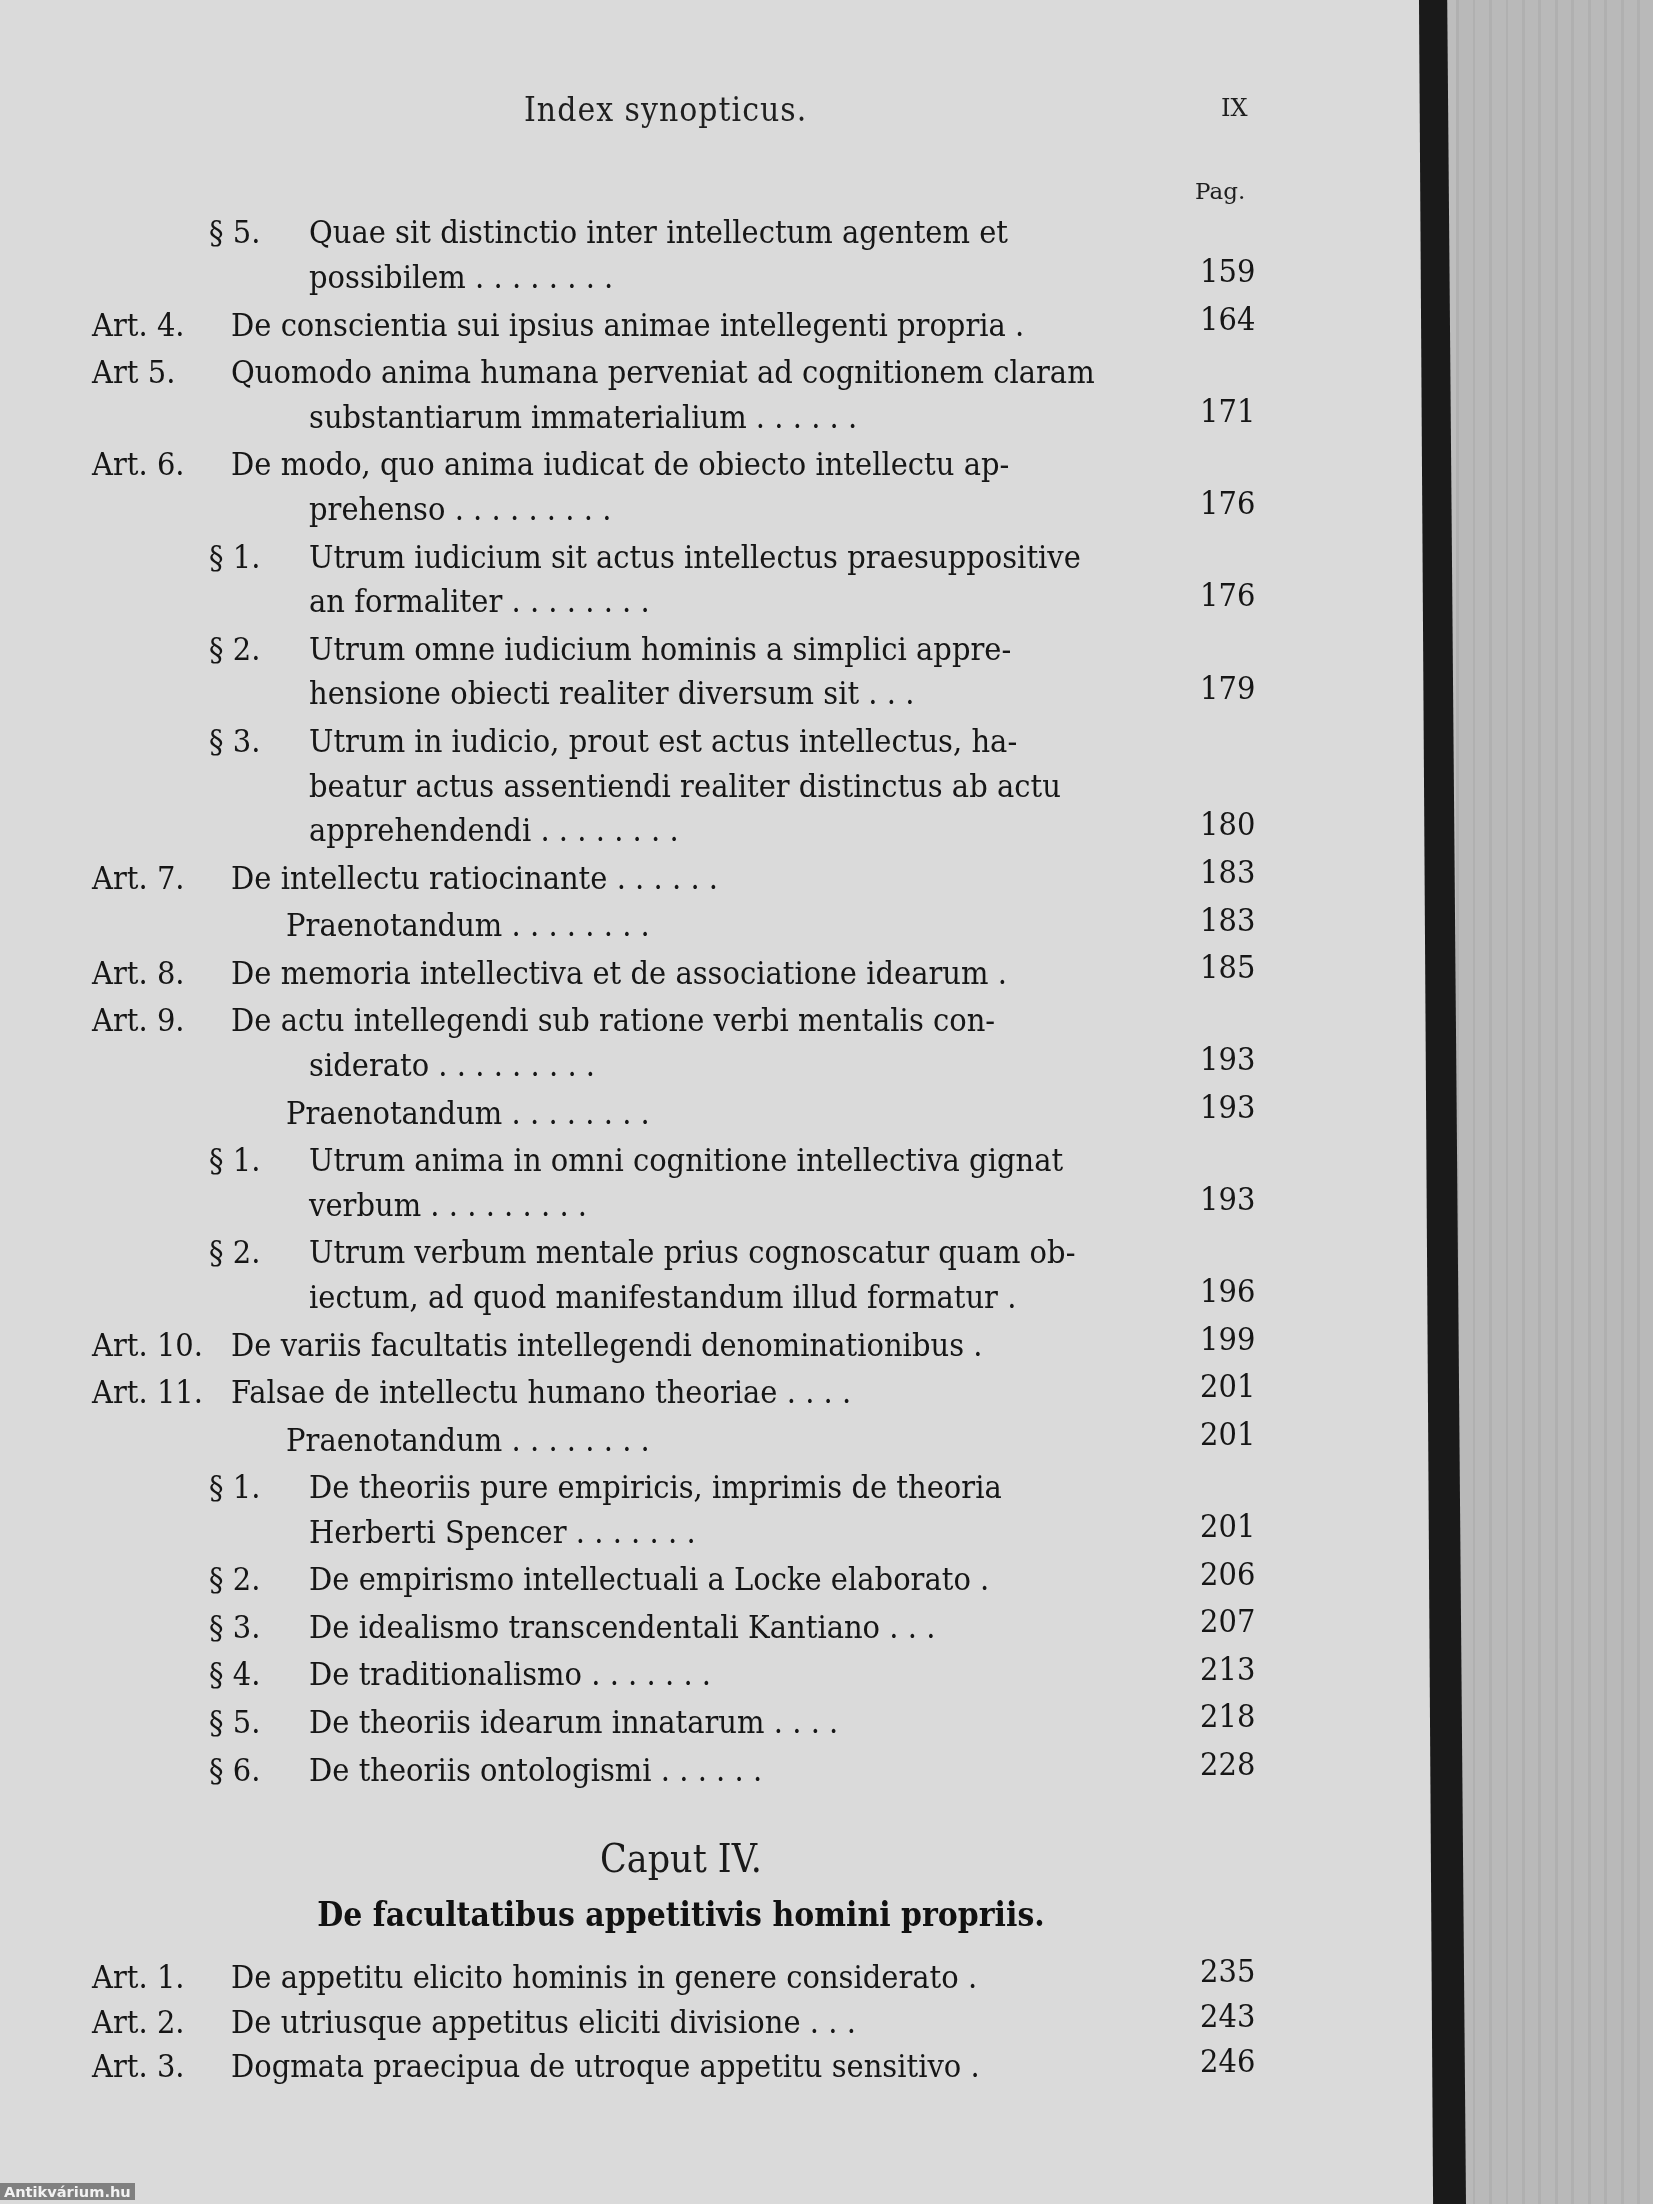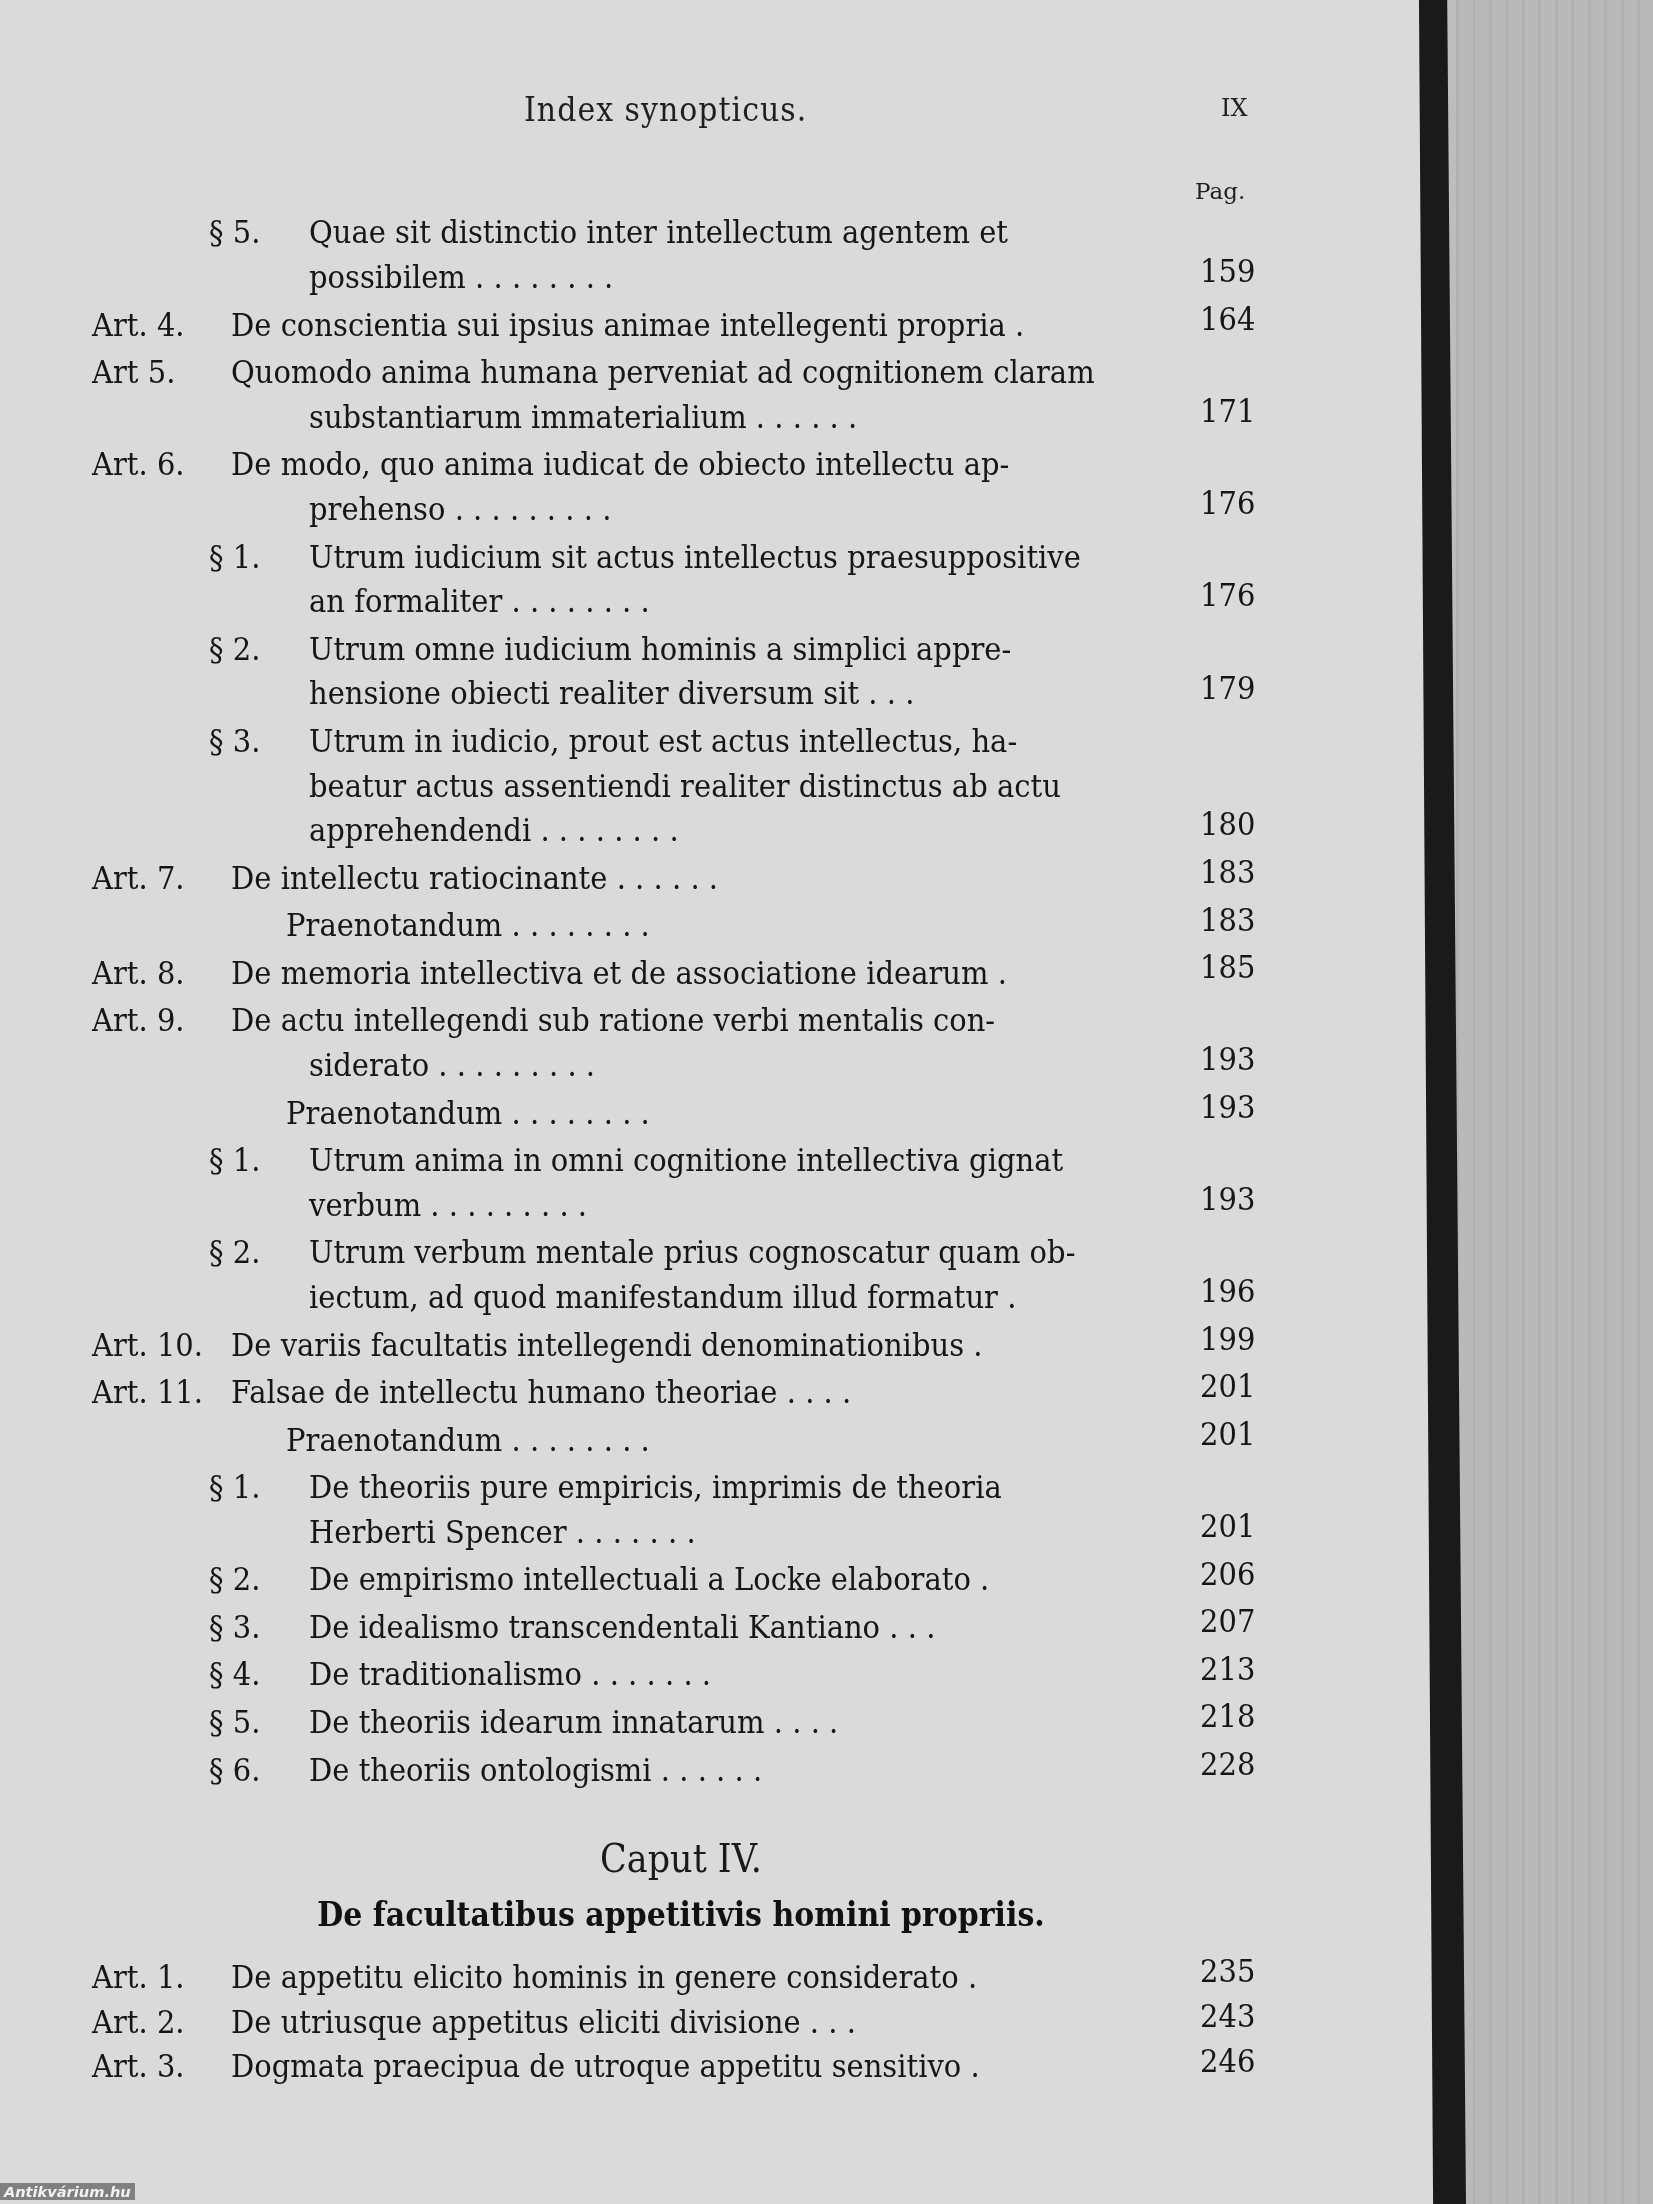--- a/index.html
+++ b/index.html
@@ -40,21 +40,21 @@
     position:absolute; left:0; width:1362px; text-align:center; top:1839px;
     font-size:35px; color:#1a1a1a; transform:scaleY(1.12);
   }
   .chapter-subtitle {
     position:absolute; left:0; width:1362px; text-align:center; top:1897px;
     font-size:30px; font-weight:bold; color:#111; transform:scaleY(1.12);
   }
   .watermark {
     position:absolute; left:0; top:2183px; padding:0 3.9px;
     font-family:"DejaVu Sans", sans-serif; font-size:14.6px; font-weight:bold;
-    color:#f2f2f2; background:rgba(90,90,90,0.7);font-style:italic;
+    color:#f2f2f2; background:rgba(90,90,90,0.7);
   }
 </style>
 </head>
 <body>
 
 <div class="background-right"></div>
 <div class="page">
   <div class="header-title">Index synopticus.</div>
   <div class="header-page">IX</div>
   <div class="pag-label">Pag.</div>

